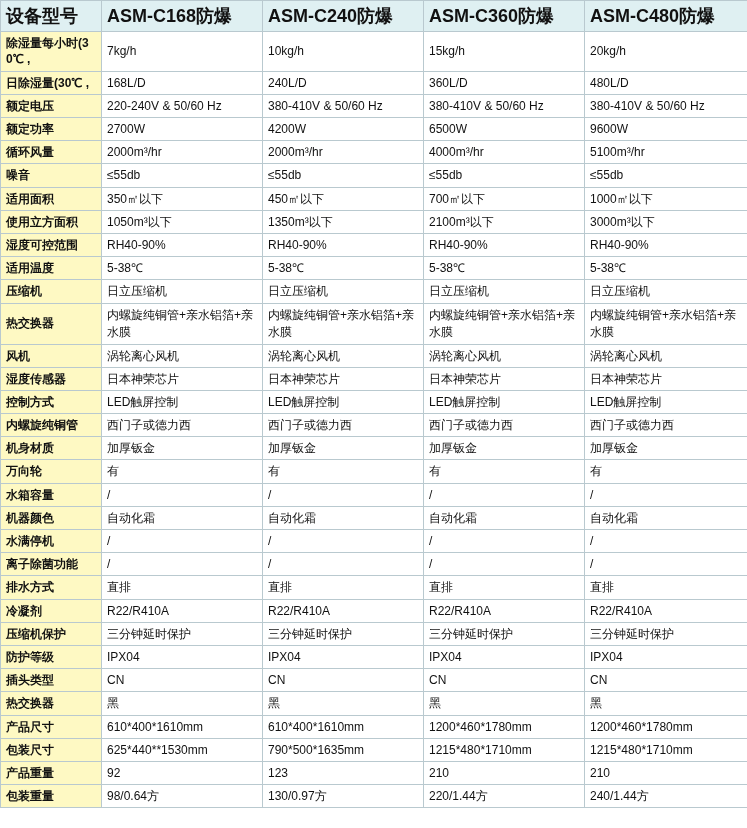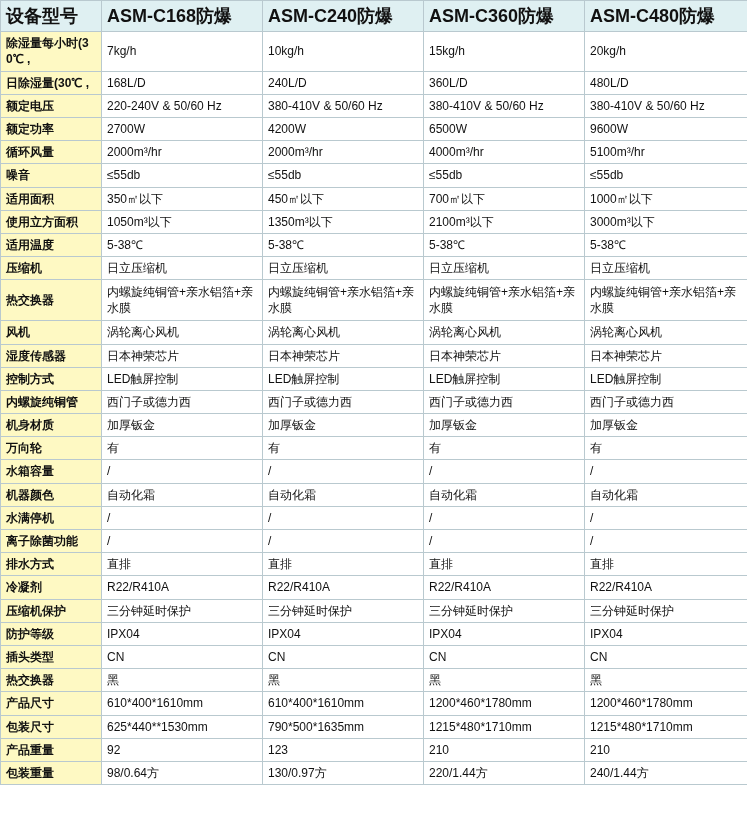--- a/index.html
+++ b/index.html
@@ -124,20 +124,27 @@
         <td>1000㎡以下</td>
       </tr>
       <tr>
         <th class="rowlabel">使用立方面积</th>
         <td>1050m³以下</td>
         <td>1350m³以下</td>
         <td>2100m³以下</td>
         <td>3000m³以下</td>
       </tr>
       <tr>
+        <th class="rowlabel">湿度可控范围</th>
+        <td>RH40-90%</td>
+        <td>RH40-90%</td>
+        <td>RH40-90%</td>
+        <td>RH40-90%</td>
+      </tr>
+      <tr>
         <th class="rowlabel">适用温度</th>
         <td>5-38℃</td>
         <td>5-38℃</td>
         <td>5-38℃</td>
         <td>5-38℃</td>
       </tr>
       <tr>
         <th class="rowlabel">压缩机</th>
         <td>日立压缩机</td>
         <td>日立压缩机</td>

